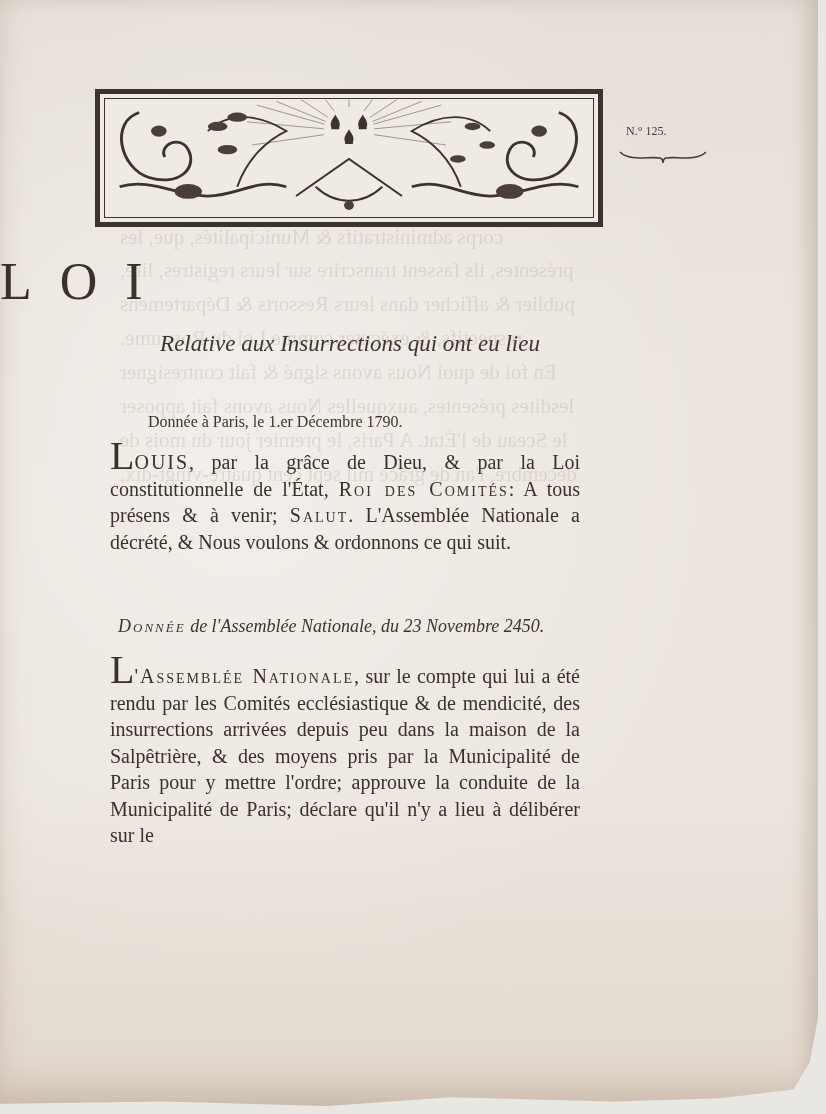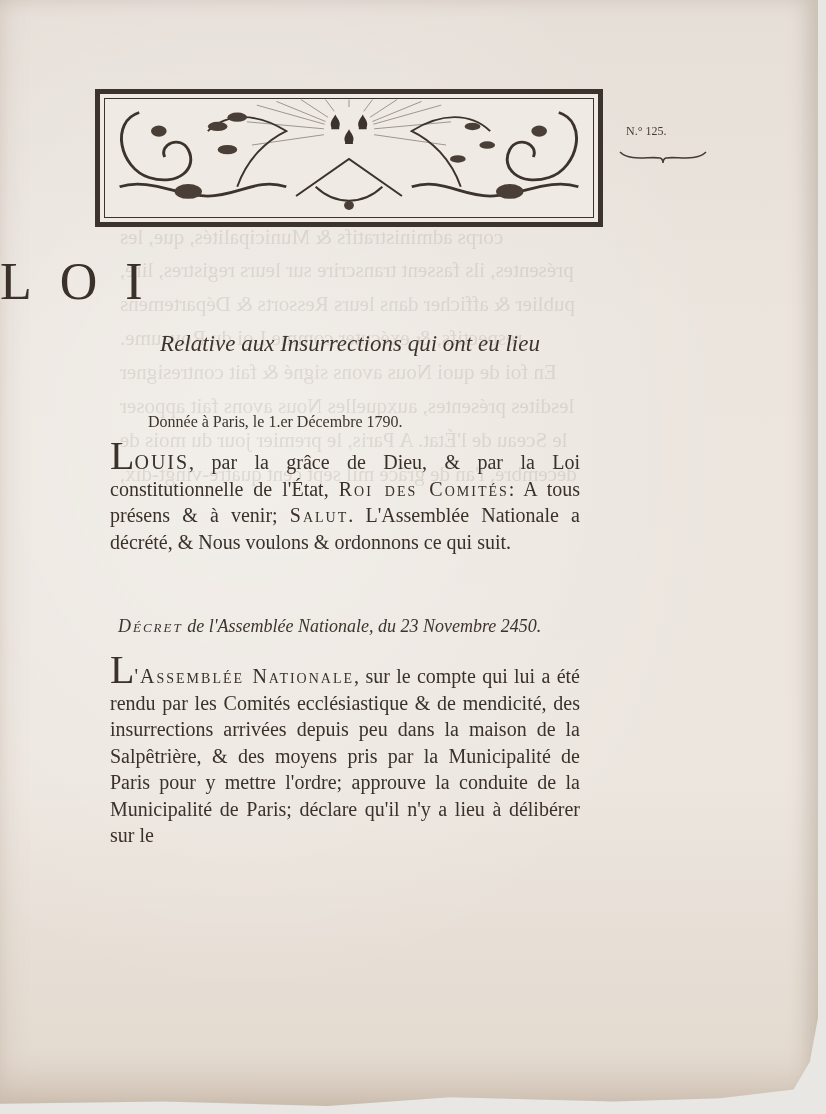--- a/index.html
+++ b/index.html
@@ -135,15 +135,15 @@
 <div class="title">LOI</div>
 
 <div class="subtitle">
   <div>Relative aux Insurrections qui ont eu lieu</div>
 </div>
 
 <div class="given">Donnée à Paris, le 1.er Décembre 1790.</div>
 
 <div class="para" style="top:446px;"><span class="drop">L</span><span class="sc">OUIS</span><span>, par la grâce de Dieu, &amp; par la Loi constitutionnelle de l'État, </span><span class="sc">Roi des Comités</span><span>: A tous présens &amp; à venir; </span><span class="sc">Salut</span><span>. L'Assemblée Nationale a décrété, &amp; Nous voulons &amp; ordonnons ce qui suit.</span></div>
 
-<div class="decree"><span class="sc">Décret</span><span> de l'Assemblée Nationale, du 23 Novembre 2450.</span></div>
+<div class="decree"><span class="sc">Donnée</span><span> de l'Assemblée Nationale, du 23 Novembre 2450.</span></div>
 
 <div class="para" style="top:660px;"><span class="drop">L</span><span class="sc">'Assemblée Nationale</span><span>, sur le compte qui lui a été rendu par les Comités ecclésiastique &amp; de mendicité, des insurrections arrivées depuis peu dans la maison de la Salpêtrière, &amp; des moyens pris par la Municipalité de Paris pour y mettre l'ordre; approuve la conduite de la Municipalité de Paris; déclare qu'il n'y a lieu à délibérer sur le</span></div>
 
 </body></html>

